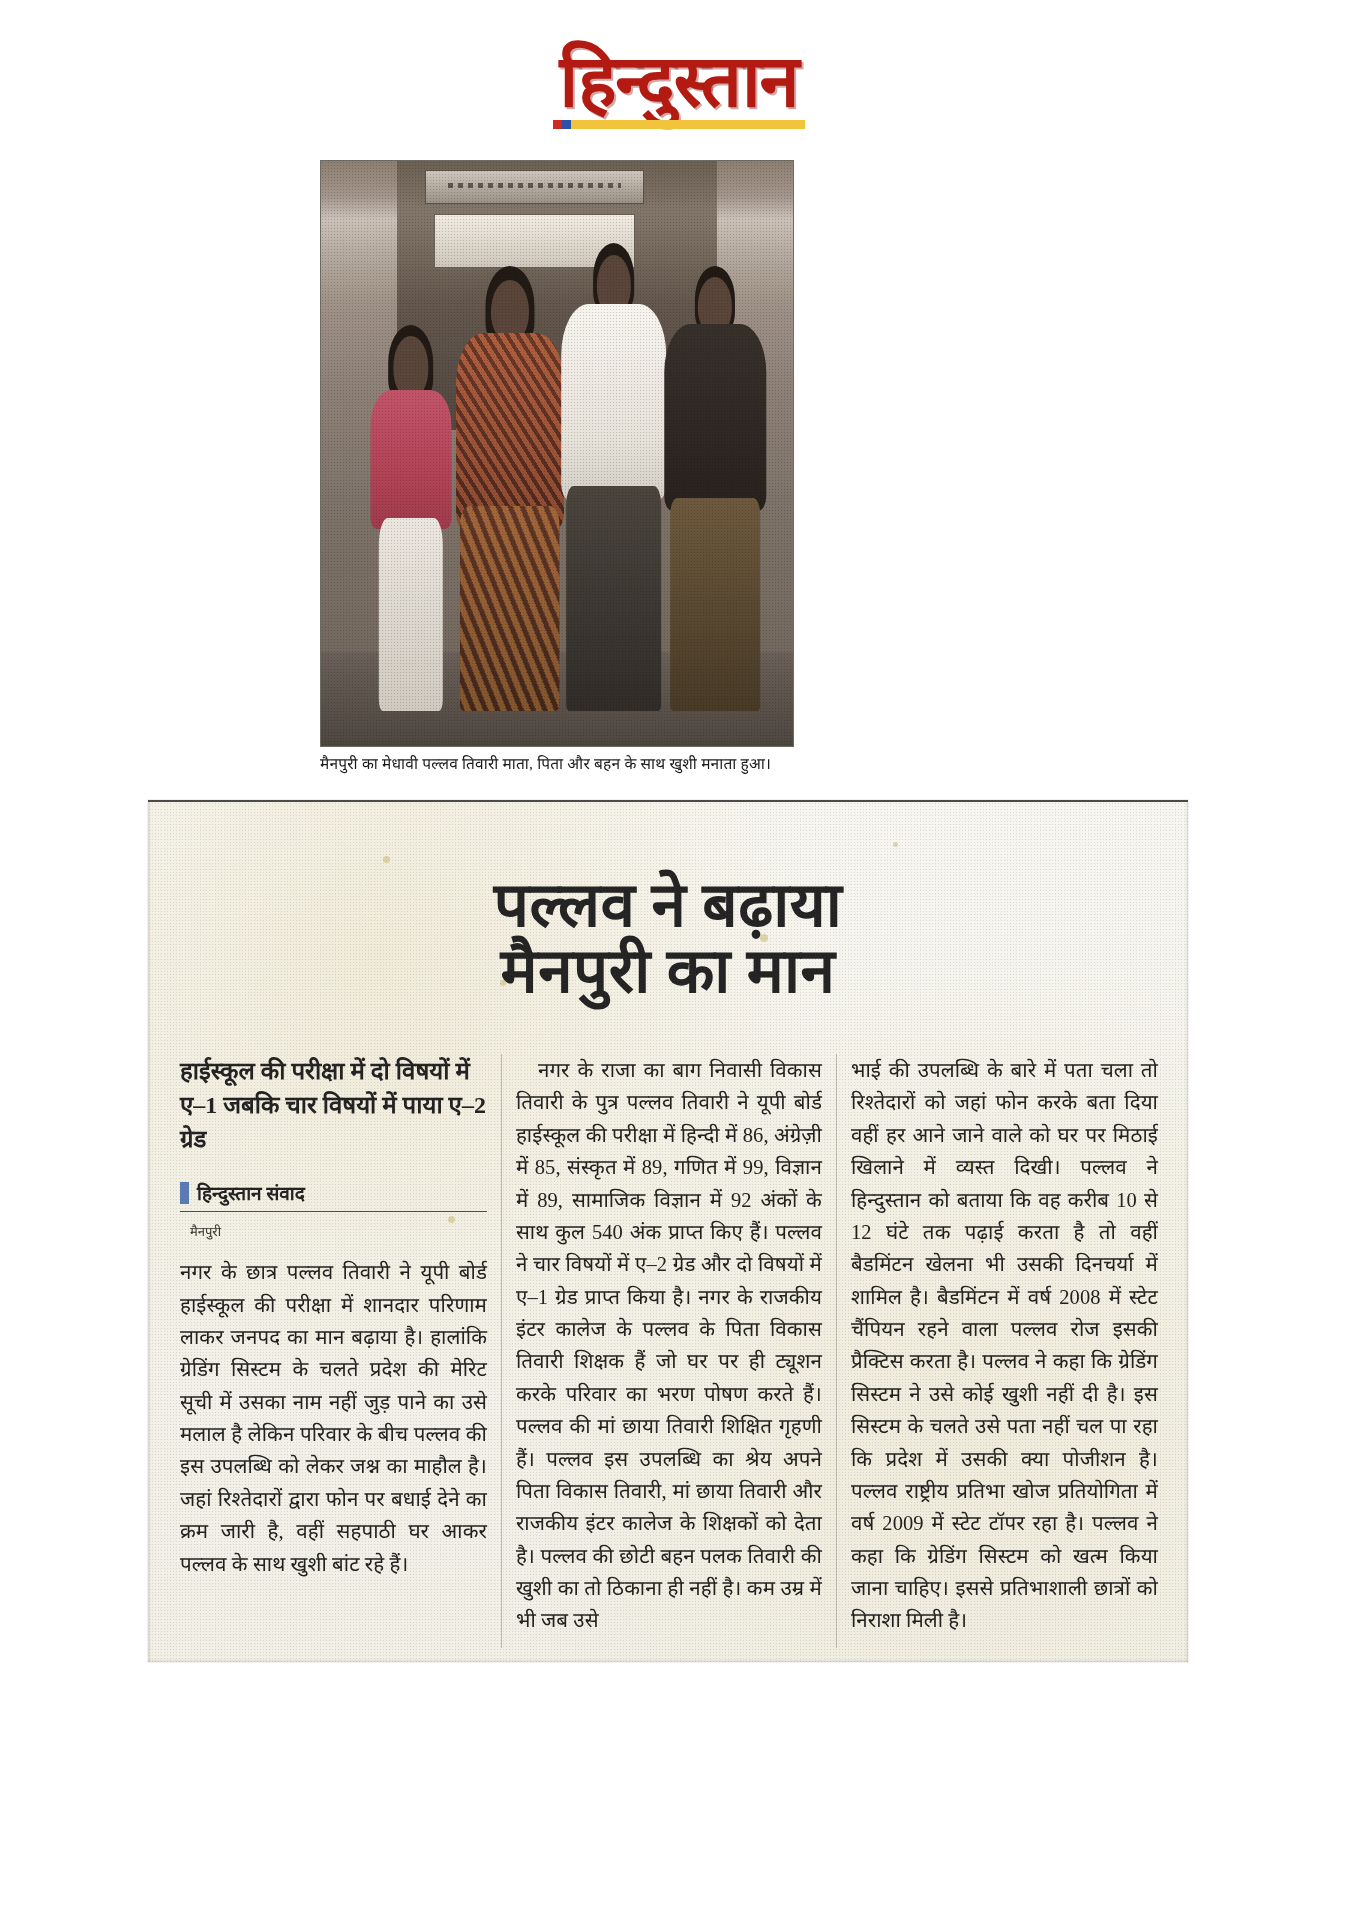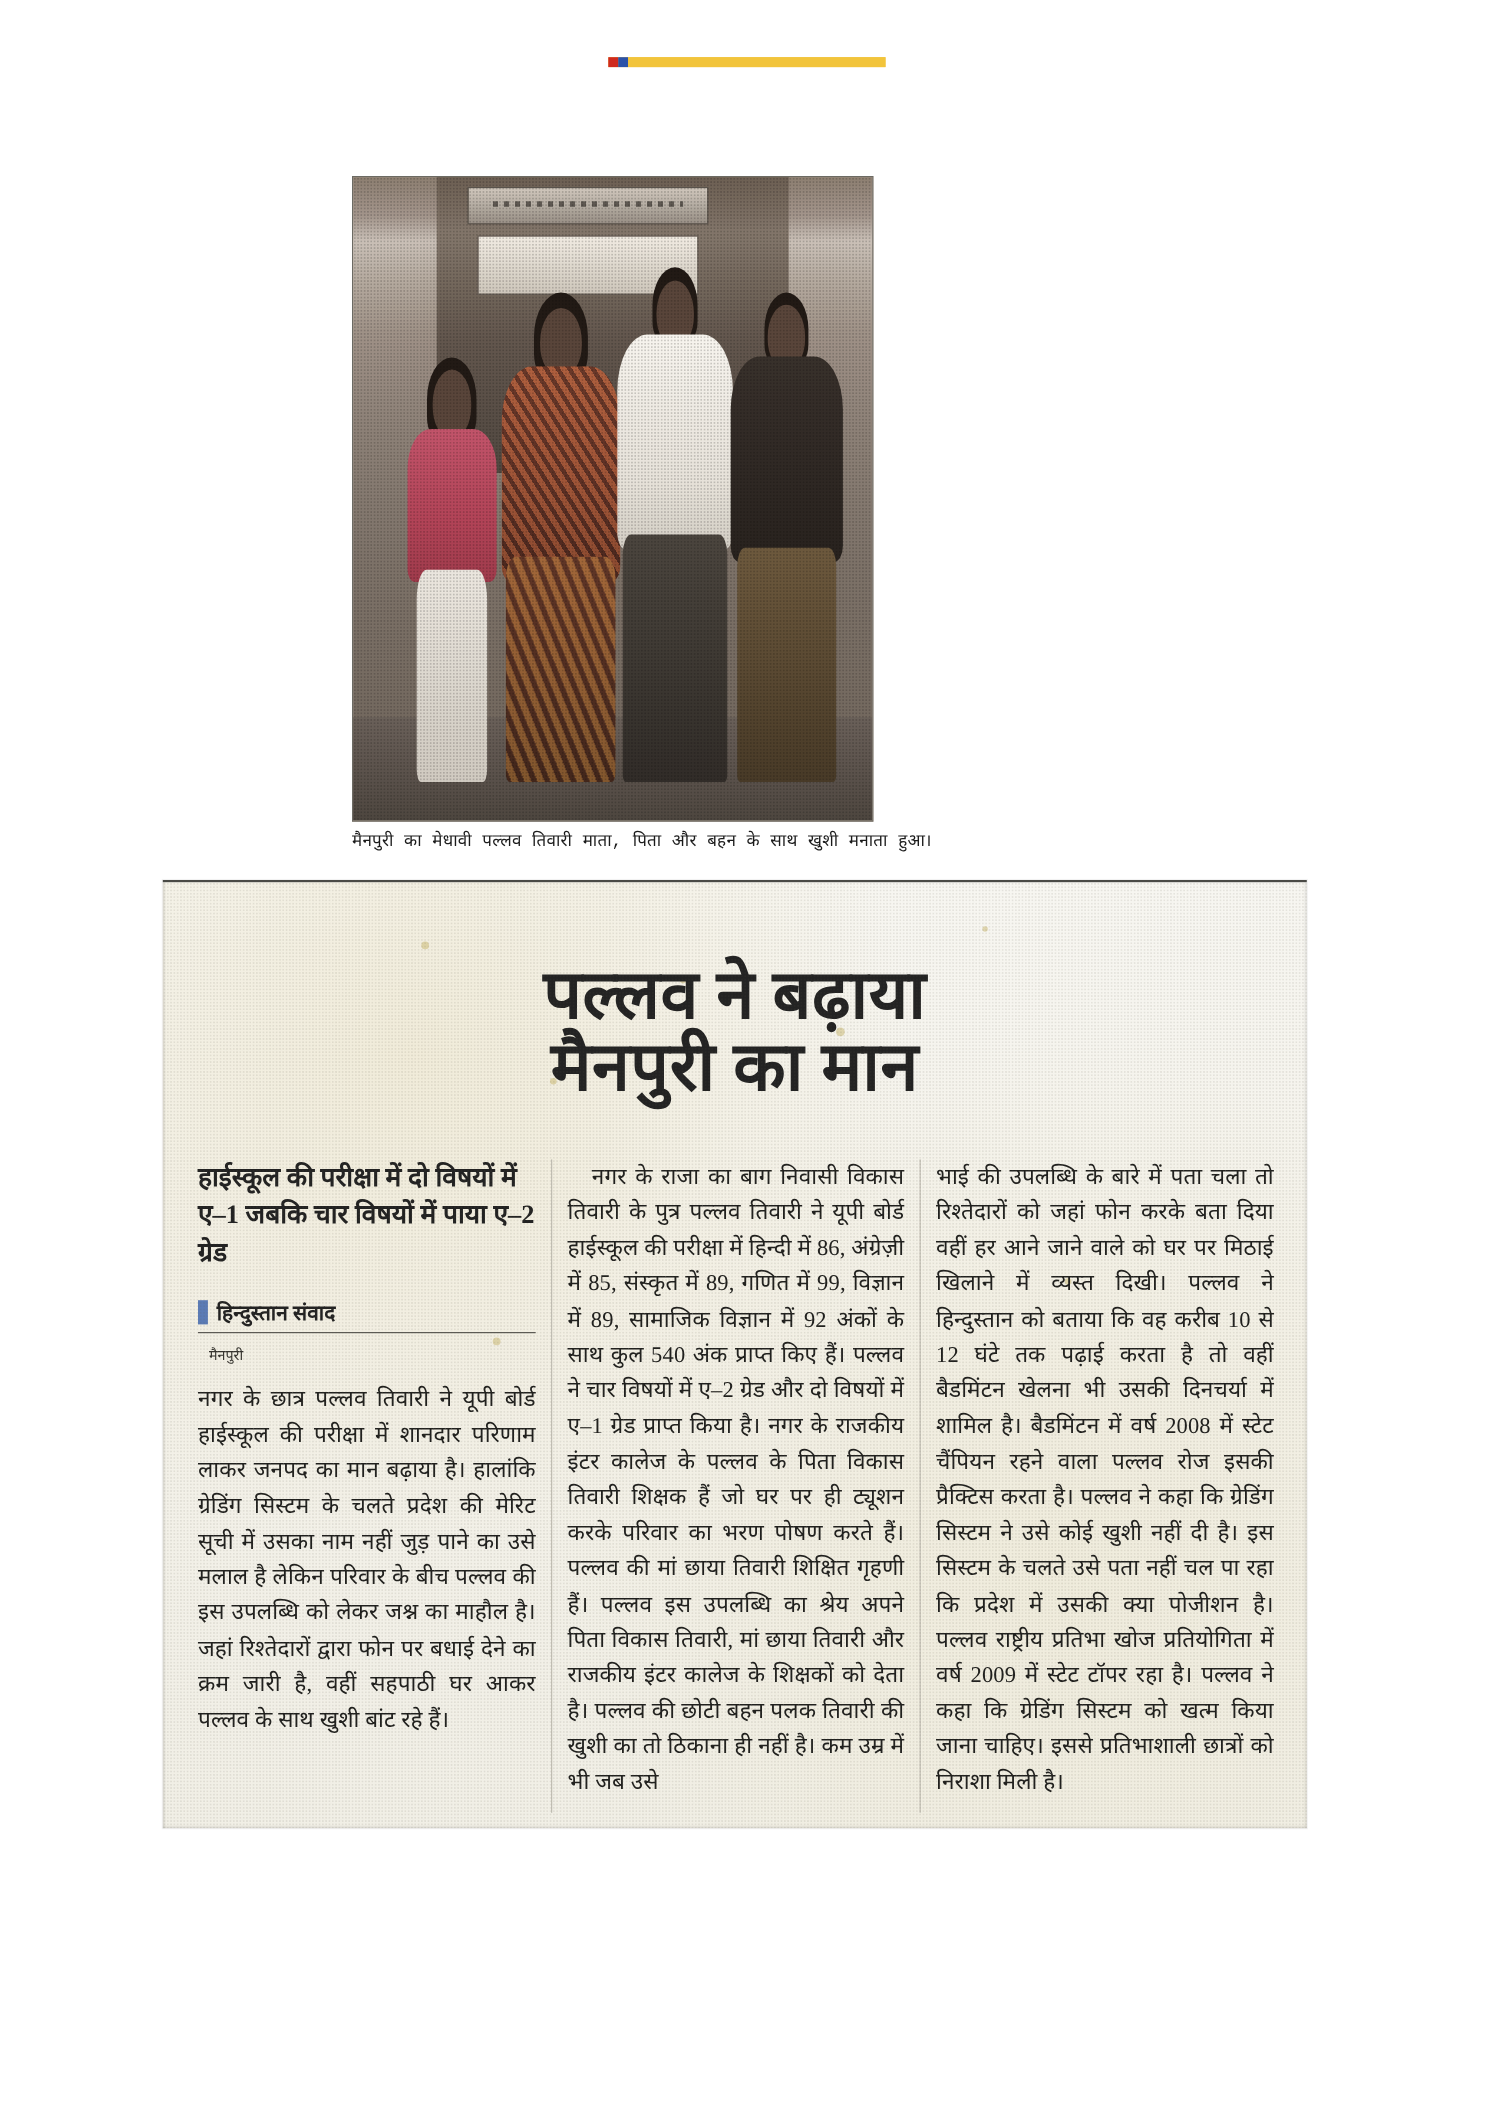--- a/index.html
+++ b/index.html
@@ -177,21 +177,21 @@
     background-position: 0 0, 1px 2px;
     mix-blend-mode: multiply;
     opacity: .85;
   }
 
   
   .caption {
     position: absolute;
     left: 320px; top: 752px; width: 760px;
     font-size: 15.5px;
-    font-family: Liberation Mono, monospace;
+    font-family: Liberation Serif, serif;
     color: #1b1b1b;
     letter-spacing: .2px;
     white-space: nowrap;
   }
 
   
   .clipping {
     position: absolute;
     left: 148px;
     top: 800px;
@@ -309,20 +309,21 @@
     border-radius: 50%;
     pointer-events: none;
   }
 </style>
 </head>
 <body>
 
 <div class="page">
 
   <div class="masthead">
+    <div class="masthead-word">हिन्दुस्तान</div>
     <div class="masthead-rule">
       <span class="sq red"></span>
       <span class="sq blue"></span>
       <span class="fill"></span>
     </div>
   </div>
 
   <div class="photo-block">
     <div class="photo-frame">
       <div class="ph-wall"></div>

